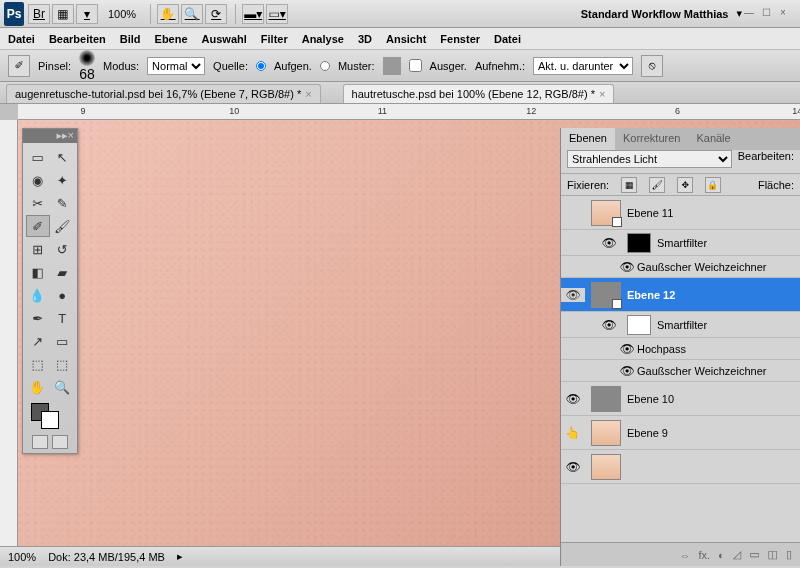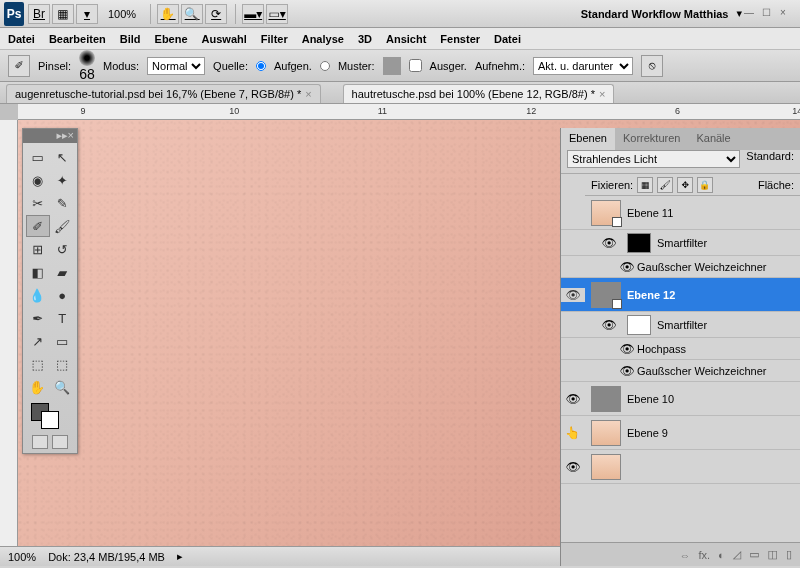--- a/index.html
+++ b/index.html
@@ -39,21 +39,21 @@
 .toolbox .sw .fg { position:absolute; width:18px;height:18px;background:#555;border:1px solid #000; top:0;left:6px; }
 .toolbox .sw .bg { position:absolute; width:18px;height:18px;background:#fff;border:1px solid #000; top:8px;left:16px; }
 .toolbox .mode { height:18px; display:flex; justify-content:center; gap:4px; padding-bottom:3px;}
 .toolbox .mode div{width:16px;height:14px;border:1px solid #888;background:#ddd;}
 .panels { position:absolute; top:24px; right:0; width:240px; bottom:0; background:#d4d4d4; border-left:1px solid #888; }
 .panel-tabs { height:22px; background:#b8b8b8; display:flex; }
 .panel-tabs .pt { padding:4px 8px; color:#555; }
 .panel-tabs .pt.active { background:#d4d4d4; color:#000; }
 .panel-opts { height:24px; display:flex; align-items:flex-start; padding:0 6px; gap:6px; border-bottom:1px solid #aaa; }
 .panel-opts select { flex:1; height:18px; border:1px solid #999; }
-.panel-lock { height:22px; display:flex; align-items:center; padding:0 6px; gap:4px; border-bottom:1px solid #aaa; font-size:10px;margin-left:24px; }
+.panel-lock { height:22px; display:flex; align-items:center; padding:0 6px; gap:12px; border-bottom:1px solid #aaa; font-size:10px; }
 .panel-lock .lb { width:16px;height:16px;border:1px solid #999;background:#ddd;display:inline-flex;align-items:center;justify-content:center;font-size:9px; }
 .layers { overflow-y:auto; height:360px; }
 .layer { display:flex; align-items:center; min-height:34px; border-bottom:1px solid #bbb; }
 .layer.sel { background:#2b7de1; color:#fff; }
 .layer .eye { width:24px; text-align:center; font-size:12px; }
 .layer .thumb { width:30px; height:26px; border:1px solid #888; background:#fff; margin:0 6px; position:relative; flex-shrink:0; }
 .layer .thumb.face { background:linear-gradient(#f5d5c0,#e8b898); }
 .layer .thumb.gray { background:#888; }
 .layer .thumb .badge { position:absolute; right:-2px; bottom:-2px; width:10px;height:10px;background:#fff;border:1px solid #555; }
 .layer .lname { flex:1; }
@@ -190,21 +190,21 @@
   </div>
 
   <div class="panels">
     <div class="panel-tabs">
       <div class="pt active">Ebenen</div>
       <div class="pt">Korrekturen</div>
       <div class="pt">Kanäle</div>
     </div>
     <div class="panel-opts">
       <select><option>Strahlendes Licht</option></select>
-      <span>Standard:</span>
+      <span>Bearbeiten:</span>
     </div>
     <div class="panel-lock">
       <span>Fixieren:</span>
       <span class="lb">▦</span>
       <span class="lb">🖌</span>
       <span class="lb">✥</span>
       <span class="lb">🔒</span>
       <span style="margin-left:auto">Fläche:</span>
     </div>
     <div class="layers">

